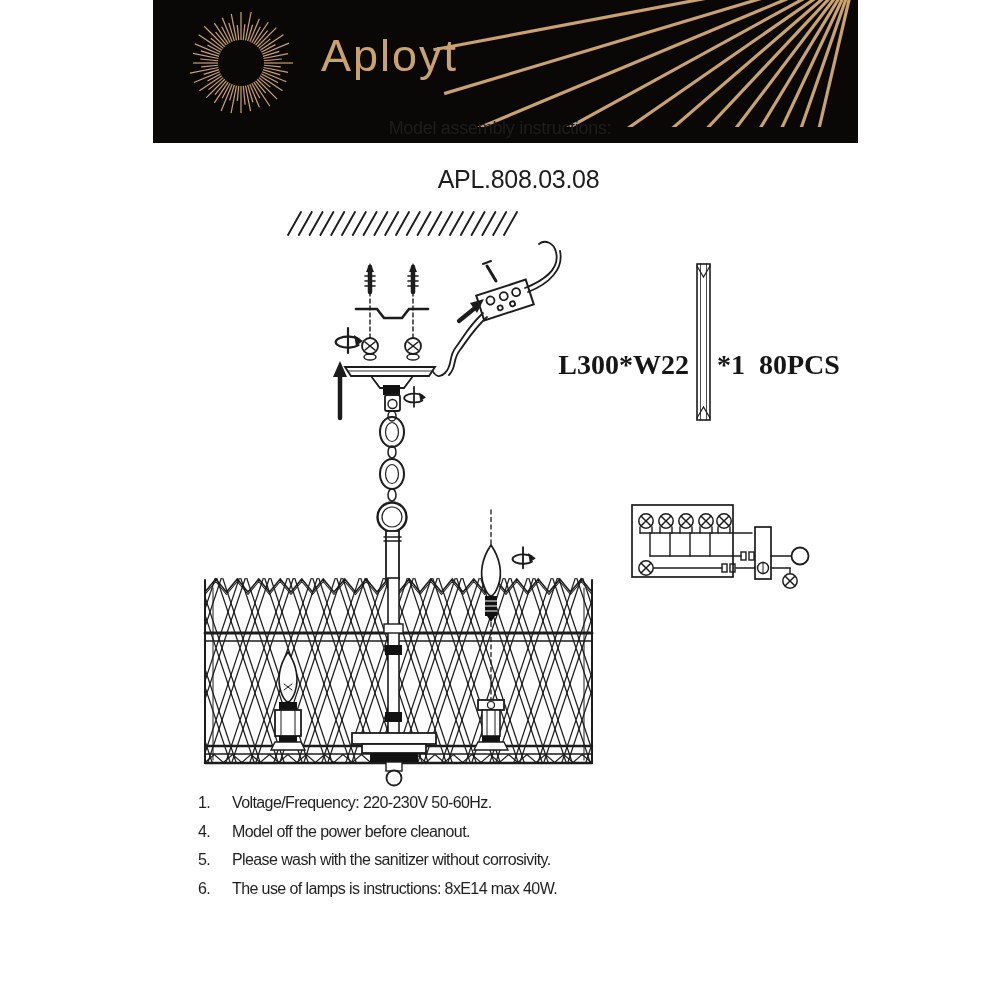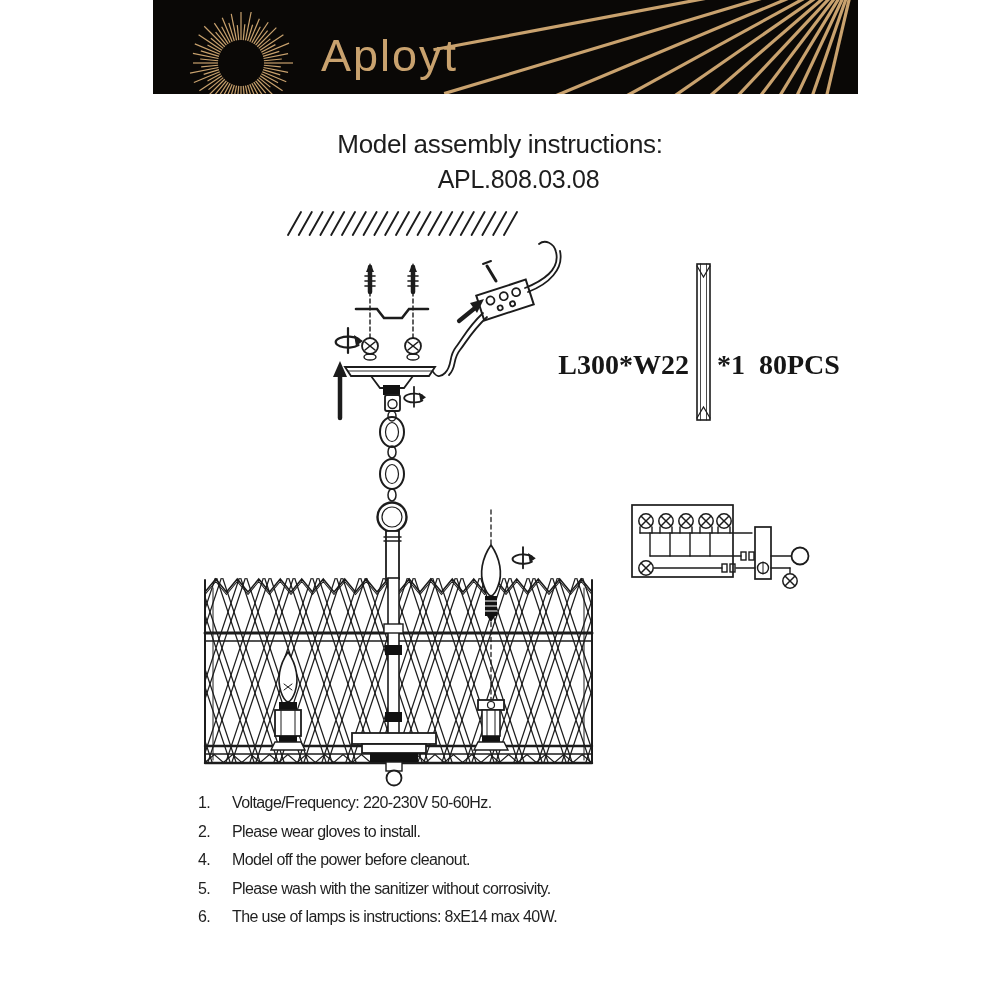--- a/index.html
+++ b/index.html
@@ -1,34 +1,34 @@
 <!DOCTYPE html>
 <html><head>
 <meta charset="utf-8">
 <style>
   html,body{margin:0;padding:0;}
   body{
     width:1000px;height:1000px;background:#ffffff;position:relative;
     font-family:"Liberation Sans",sans-serif;overflow:hidden;
   }
   .banner{
-    position:absolute;left:153px;top:0;width:705px;height:94px;
+    position:absolute;left:153px;top:0;width:705px;height:143px;
     background:#0a0806;overflow:hidden;
   }
   .banner svg{position:absolute;left:0;top:0;}
   .brand{
     position:absolute;left:168px;top:30px;
     font-size:45px;font-weight:400;letter-spacing:2px;
     color:#c9a26e;z-index:2;
   }
   .title-line1,.title-line2{
     position:absolute;left:0;right:0;text-align:center;color:#1d1d1d;
     letter-spacing:-0.3px;
   }
-  .title-line1{top:129px;font-size:26px;}
+  .title-line1{top:118px;font-size:18px;}
   .title-line2{top:165px;font-size:25px;padding-left:37px;}
   #diagram{position:absolute;left:0;top:195px;width:1000px;height:610px;}
   .instructions{
     position:absolute;left:198px;top:794px;color:#1f1f1f;
     font-size:16px;letter-spacing:-0.6px;
   }
   .instr-row{height:28.6px;white-space:nowrap;}
   .instr-num{display:inline-block;width:34px;}
   .instr-text{display:inline-block;}
   svg text.part-label{
@@ -361,23 +361,20 @@
       <line x1="790" y1="568" x2="790" y2="573"></line>
       <use href="#lampdef" x="790" y="581"></use>
     </g>
   </svg>
 
   <div class="instructions">
     <div class="instr-row">
       <span class="instr-num">1.</span><span class="instr-text">Voltage/Frequency: 220-230V 50-60Hz.</span>
     </div>
     <div class="instr-row">
-      <span class="instr-num">2.</span><span class="instr-text">Please wear gloves to install.</span>
-    </div>
-    <div class="instr-row">
       <span class="instr-num">4.</span><span class="instr-text">Model off the power before cleanout.</span>
     </div>
     <div class="instr-row">
       <span class="instr-num">5.</span><span class="instr-text">Please wash with the sanitizer without corrosivity.</span>
     </div>
     <div class="instr-row">
       <span class="instr-num">6.</span><span class="instr-text">The use of lamps is instructions: 8xE14 max 40W.</span>
     </div>
   </div>
 

